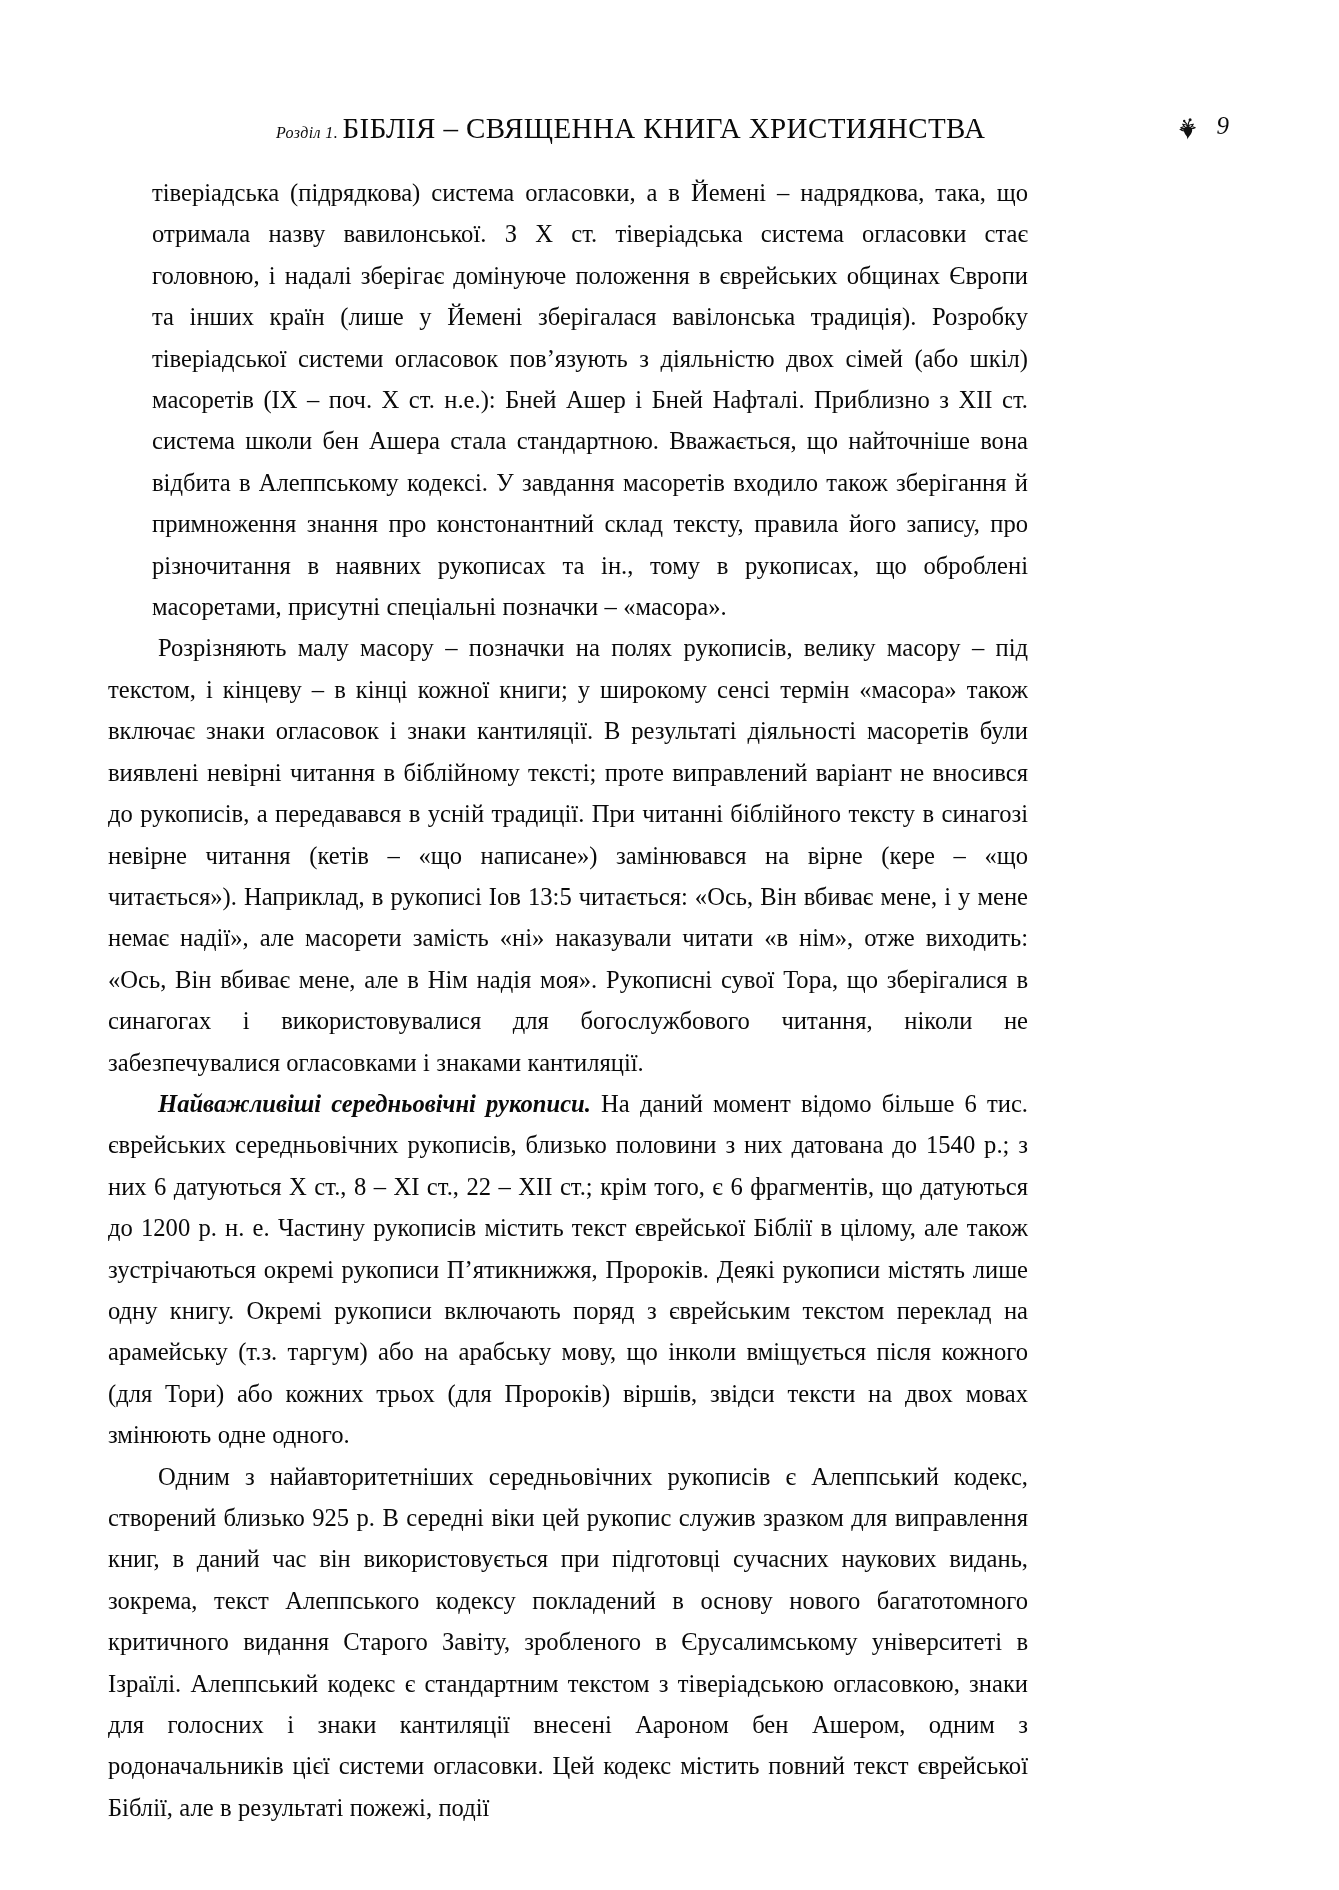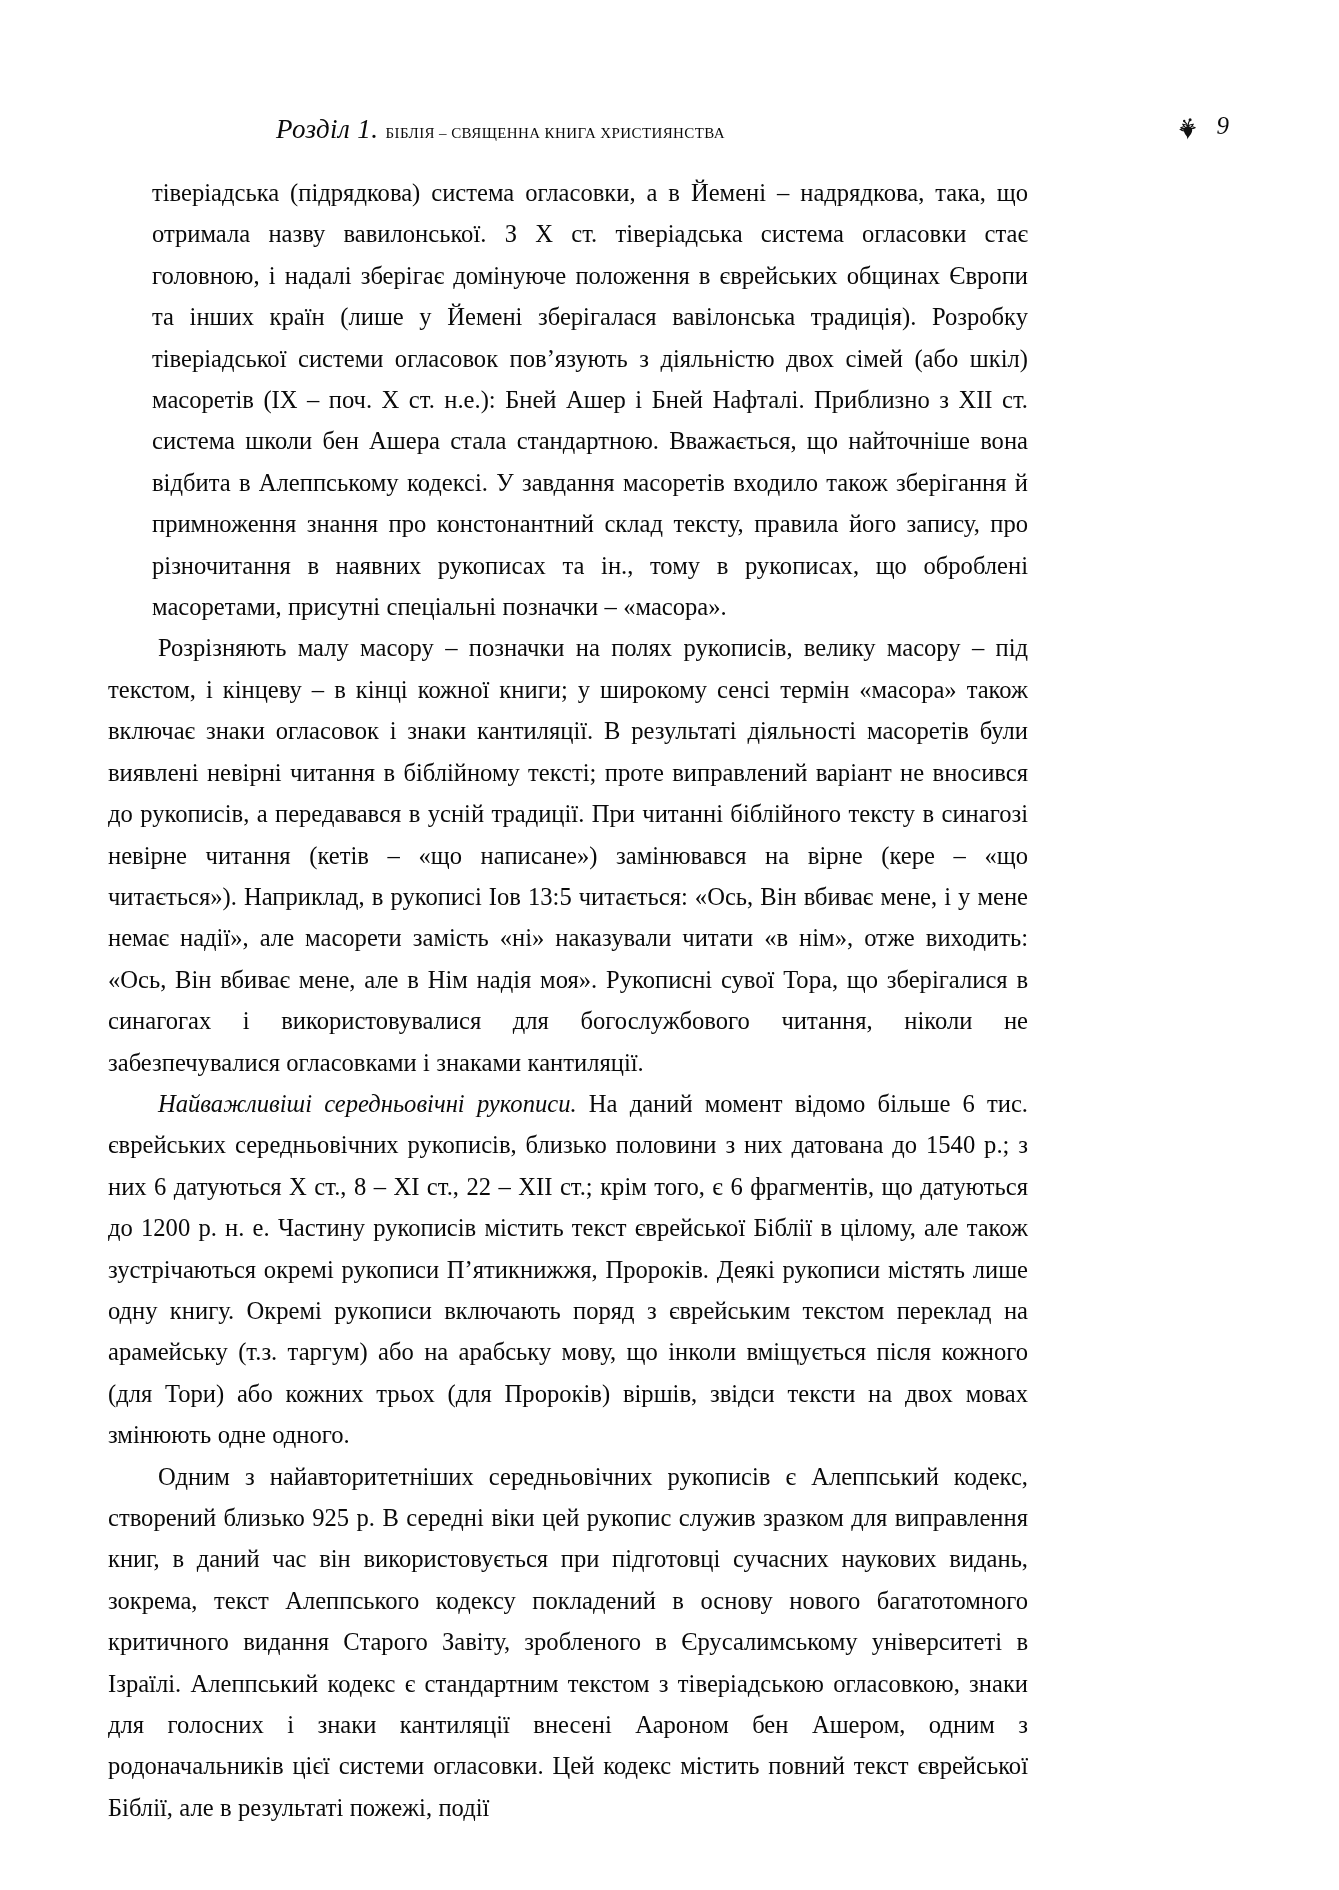--- a/index.html
+++ b/index.html
@@ -32,25 +32,25 @@
   .rh-spacer-left { flex: 0 0 168px; }
   .rh-title {
     flex: 1 1 auto;
     white-space: nowrap;
     font-size: 21.5px;
     letter-spacing: 0.4px;
     line-height: 1;
   }
   .rh-chapter {
     font-style: italic;
-    font-size: 27px;
+    font-size: 16px;
   }
   .rh-caps {
     font-variant: normal;
-    font-size: 15px;
+    font-size: 29px;
   }
   .rh-right {
     flex: 0 0 auto;
     display: flex;
     align-items: center;
     gap: 16px;
     padding-right: 2px;
   }
   .ornament {
     display: inline-block;
@@ -77,21 +77,21 @@
     margin: 0;
     font-size: 24.6px;
     line-height: 41.4px;
     text-align: justify;
     text-indent: 50px;
     hyphens: none;
     word-spacing: 0.2px;
   }
   p.para.noindent { text-indent: 0; margin-left: 44px; }
   .runin {
-    font-weight: normal;
+    font-weight: bold;
     font-style: italic;
     margin-top: 15px;
   }
 </style>
 </head>
 <body>
 
 <div class="page">
 
   <div class="running-head">

